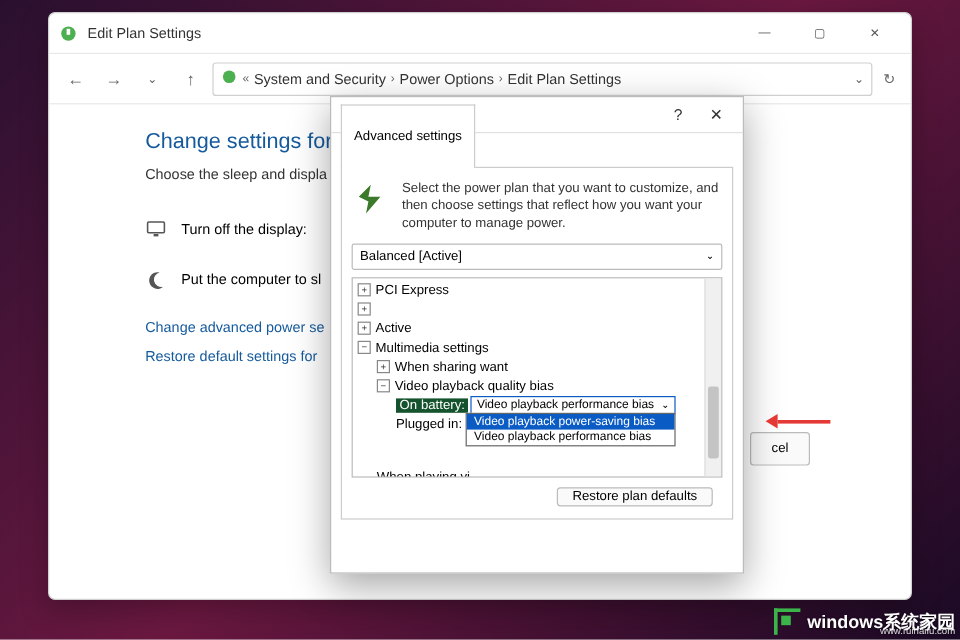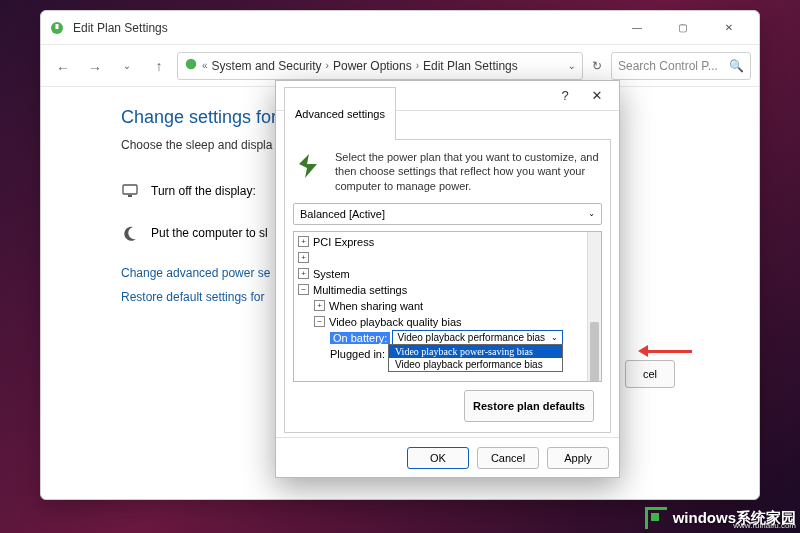--- a/index.html
+++ b/index.html
@@ -92,41 +92,41 @@
 }
 .tree {
   flex: 1; border: 1px solid #bbb;
   overflow: hidden; font-size: 11px;
   position: relative;
 }
 .tree-inner { padding: 2px 0; position: relative; }
 .tree-row { display: flex; align-items: center; height: 16px; padding-left: 4px; white-space: nowrap; }
 .exp { width: 11px; height: 11px; border: 1px solid #888; display: inline-flex; align-items: center; justify-content: center; font-size: 8px; margin-right: 4px; line-height: 1; color: #333; background: #fff; }
 .ind1 { padding-left: 20px; } .ind2 { padding-left: 36px; }
-.sel-label { background: #3b82f6; color: #fff; padding: 0 3px; }
+.sel-label { background: #14532d; color: #fff; padding: 0 3px; }
 .combo-open {
   border: 1px solid #0a5bc4; background: #fff;
   display: inline-flex; align-items: center;
   height: 16px; padding: 0 4px; font-size: 10px;
   margin-left: 2px;
 }
 .combo-open .dd { margin-left: 6px; font-size: 8px; }
 .dropdown-list {
   position: absolute;
   border: 1px solid #666; background: #fff;
   font-size: 10px;
 }
 .dropdown-list .opt { padding: 1px 6px; }
-.dropdown-list .opt.sel { background: #0a5bc4; color: #fff; font-family: Liberation Serif, serif; }
+.dropdown-list .opt.sel { background: #0a5bc4; color: #fff; }
 .scrollbar { position: absolute; right: 0; top: 0; bottom: 0; width: 14px; background: #f0f0f0; border-left: 1px solid #ddd; }
 .scroll-thumb { position: absolute; left: 2px; right: 2px; top: 90px; height: 60px; background: #c4c4c4; border-radius: 2px; }
 .restore-btn {
-  margin: 8px 8px 0 auto; width: 130px; height: 32px;
+  margin: 8px 8px 0 auto; width: 130px; height: 16px;
   border: 1px solid #bbb; border-radius: 3px; background: #fafafa;
-  font-size: 11px; display: flex; align-items: center; justify-content: center; font-weight: bold;
+  font-size: 11px; display: flex; align-items: center; justify-content: center;
 }
 .dlg-buttons {
   position: absolute; bottom: 0; left: 0; right: 0;
   height: 40px; border-top: 1px solid #e0e0e0;
   display: flex; align-items: center; justify-content: flex-end;
   gap: 8px; padding: 0 10px; background: #fff;
 }
 .btn {
   min-width: 62px; height: 22px; border: 1px solid #bbb; border-radius: 3px;
   background: #fafafa; font-size: 11px;
@@ -200,24 +200,20 @@
       <span class="chev">«</span>
       <span>System and Security</span>
       <span class="chev">›</span>
       <span>Power Options</span>
       <span class="chev">›</span>
       <span>Edit Plan Settings</span>
       <span style="flex:1"></span>
       <span class="chev">⌄</span>
     </div>
     <span class="nav-extra">↻</span>
-    <div class="search-box">
-      <span>Search Control P...</span>
-      <span style="margin-left:auto;">🔍</span>
-    </div>
   </div>
 
   <div class="content-area">
     <div class="page-heading">Change settings for t</div>
     <div class="page-sub">Choose the sleep and displa</div>
     <div class="row">
       <span class="row-icon">
           <svg viewBox="0 0 18 18">
             <rect x="2" y="3" width="14" height="9" rx="1" fill="none" stroke="#555" stroke-width="1.3"></rect>
             <rect x="7" y="13" width="4" height="2" fill="#555"></rect>
@@ -271,21 +267,21 @@
       <div class="tree-inner">
         <div class="tree-row">
             <span class="exp">+</span>
             <span>PCI Express</span>
           </div>
         <div class="tree-row">
             <span class="exp">+</span>
           </div>
         <div class="tree-row">
             <span class="exp">+</span>
-            <span>System</span>
+            <span>Active</span>
           </div>
         <div class="tree-row">
             <span class="exp">−</span>
             <span>Multimedia settings</span>
           </div>
         <div class="tree-row ind1">
             <span class="exp">+</span>
             <span>When sharing want</span>
           </div>
         <div class="tree-row ind1">
@@ -307,25 +303,20 @@
           <div class="opt">Video playback performance bias</div>
         </div>
         <div class="tree-row ind1" style="margin-top:28px;">
             <span>When playing vi</span>
           </div>
 
       </div>
     </div>
     <div class="restore-btn">Restore plan defaults</div>
   </div>
-  <div class="dlg-buttons">
-    <div class="btn primary">OK</div>
-    <div class="btn">Cancel</div>
-    <div class="btn">Apply</div>
-  </div>
 </div>
 
 <div class="arrow-callout">
   <div class="arrow-head"></div>
   <div class="arrow-shaft"></div>
 </div>
 
 <div class="watermark">
   <span class="wm-logo"></span>
   <span>windows系统家园</span>

